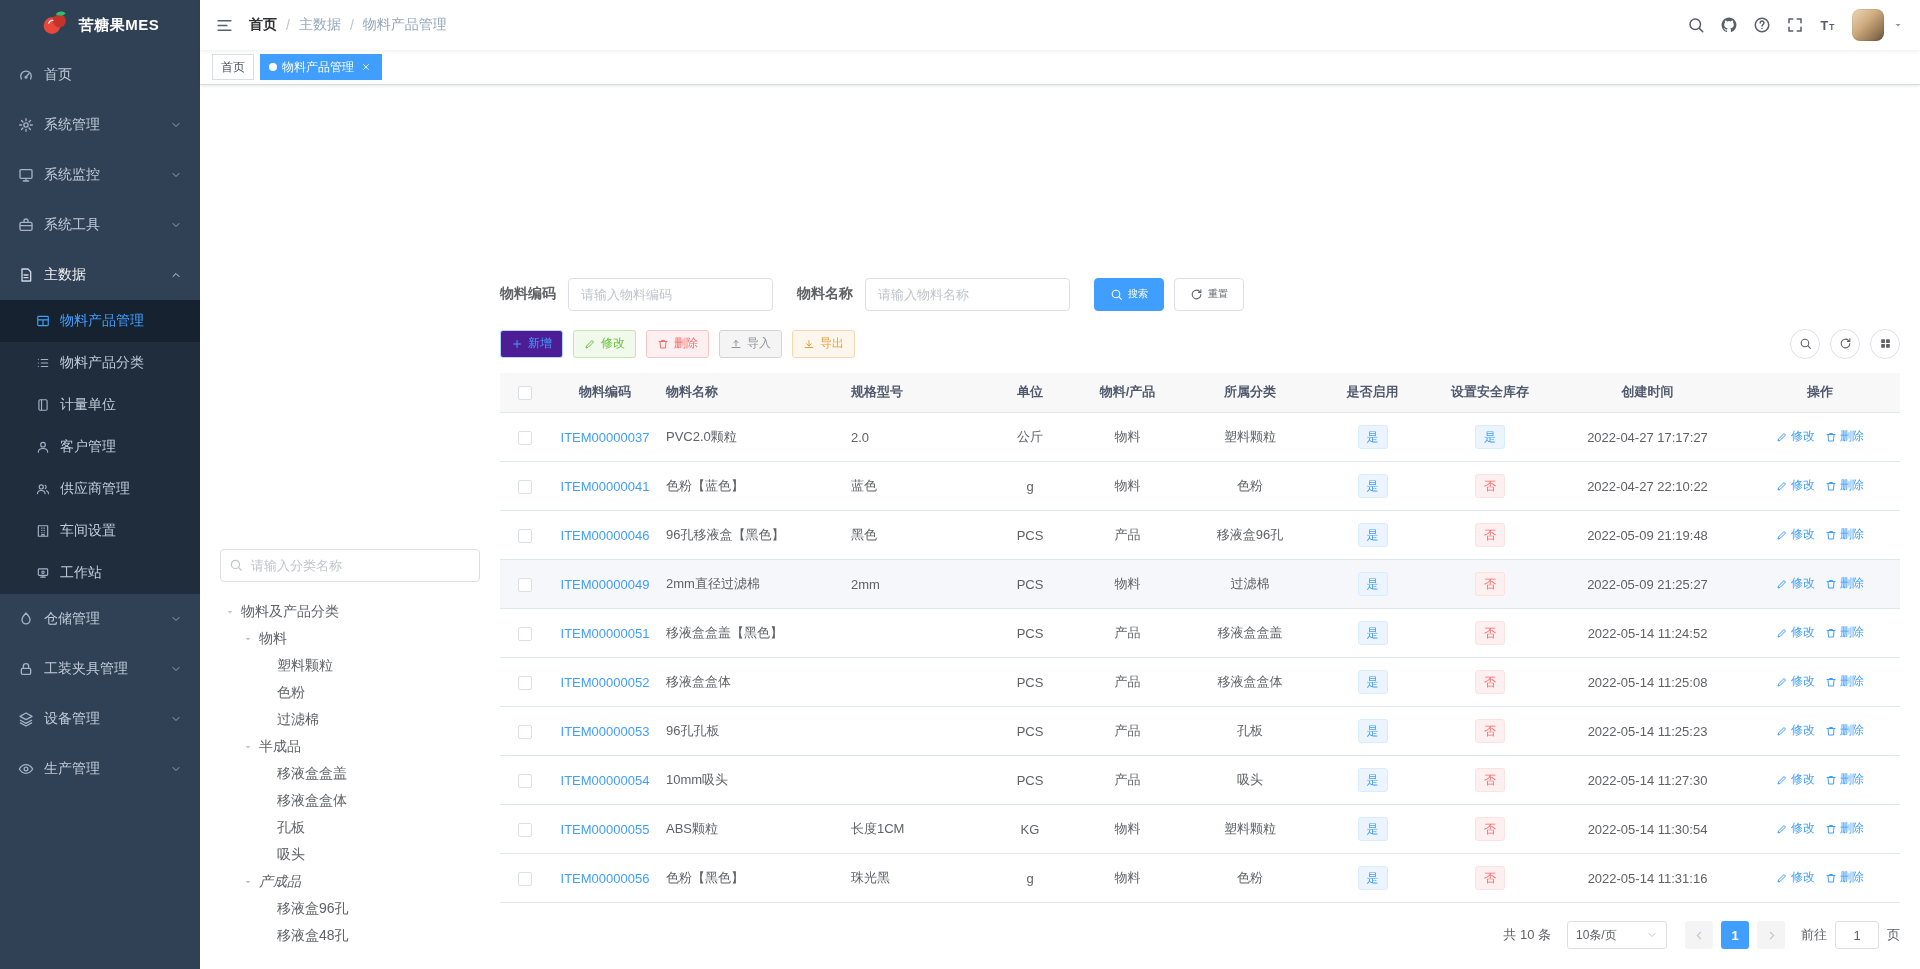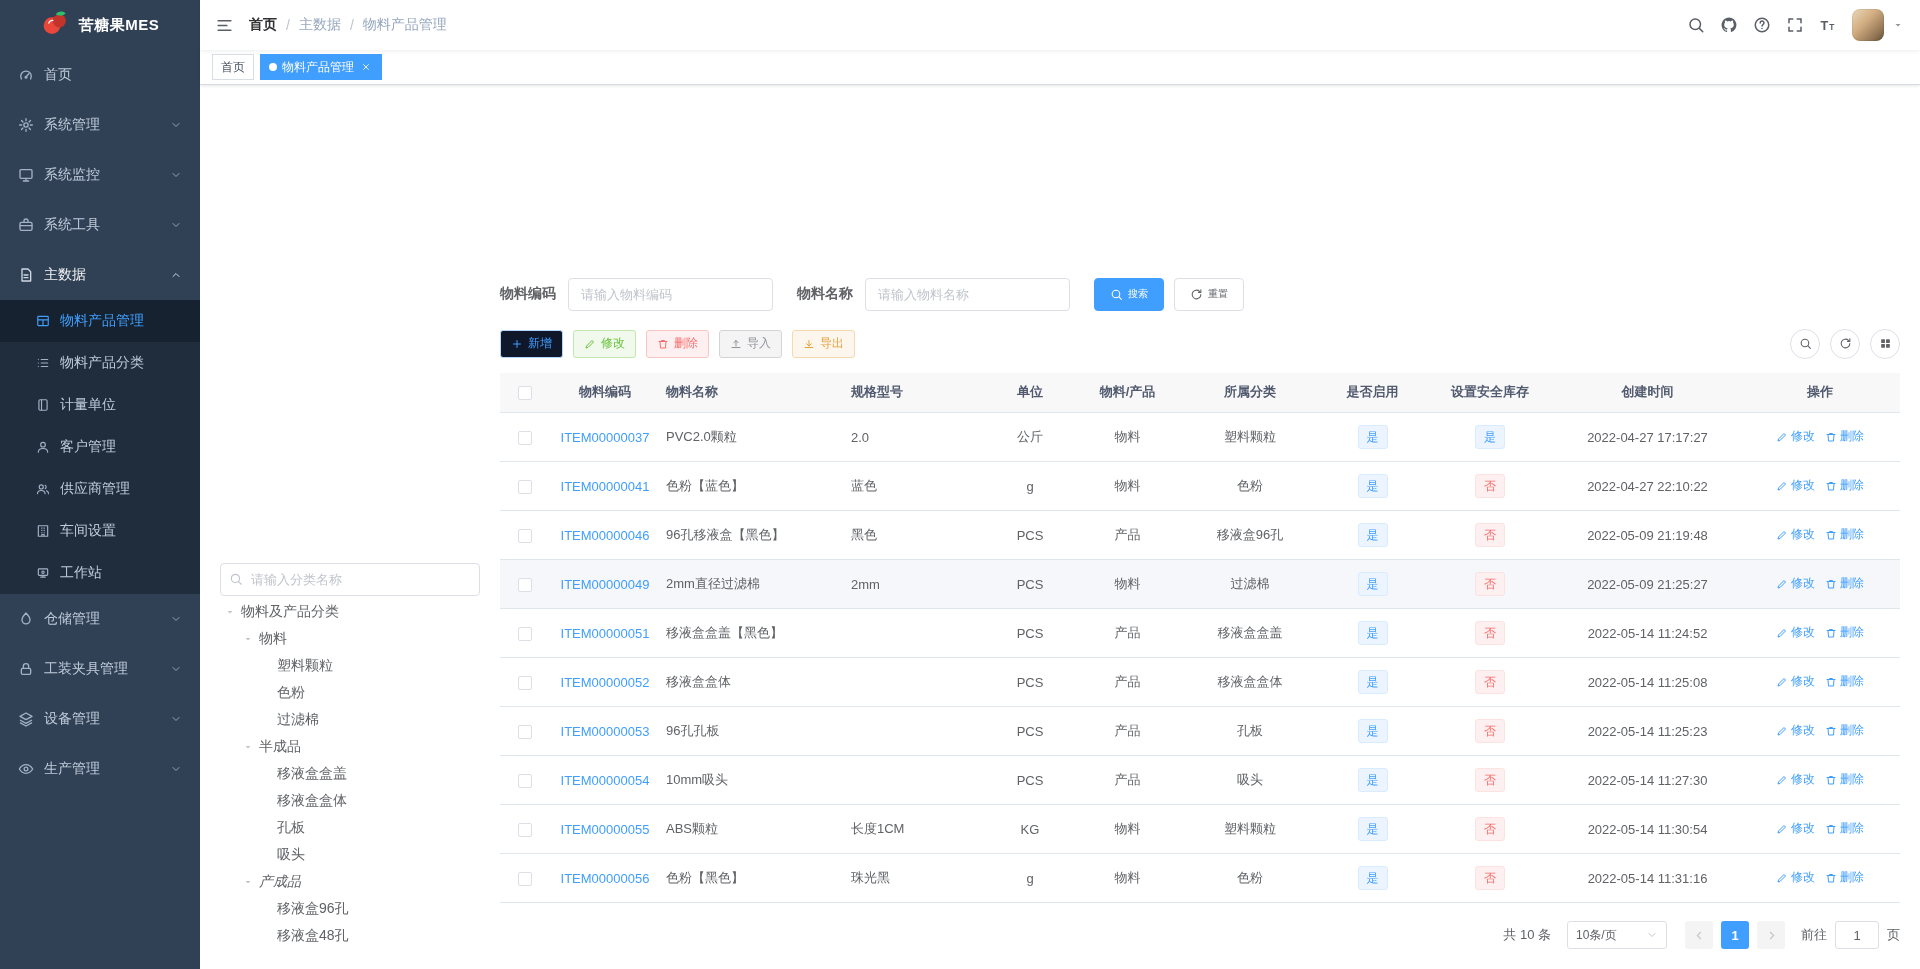--- a/index.html
+++ b/index.html
@@ -47,40 +47,40 @@
   .tag-close{display:inline-flex;align-items:center;justify-content:center;width:14px;height:14px;border-radius:50%;font-size:10px}
 
   
   .content{display:flex;gap:20px;padding:20px;align-items:flex-end;background:#fff;flex:1;overflow:hidden}
 
   .tree-panel{width:260px;min-width:260px}
   .tree-search{position:relative}
   .tree-search-input{width:100%;height:33px;border:1px solid #dcdfe6;border-radius:4px;padding:0 10px 0 30px;font-size:13px;color:#606266;outline:none;font-family:inherit;background:#fff}
   .tree-search-input::placeholder{color:#c0c4cc}
   .tree-search-icon{position:absolute;left:9px;top:9px;font-size:14px;color:#c0c4cc;display:flex}
-  .tree{margin-top:2px}
+  .tree{margin-top:16px}
   .tree-node{display:flex;align-items:center;height:27px;font-size:14px;color:#606266;cursor:pointer}
   .ic.tree-caret{font-size:12px;color:#c0c4cc;margin-right:5px}
   .tree-caret-ph{width:17px;display:inline-block}
 
   .table-panel{flex:1;min-width:0}
 
   .filter-row{display:flex;align-items:center}
   .filter-label{font-size:14px;font-weight:700;color:#606266;margin-right:12px}
   .filter-input{width:205px;height:33px;border:1px solid #dcdfe6;border-radius:4px;padding:0 12px;font-size:13px;color:#606266;margin-right:24px;outline:none;font-family:inherit}
   .filter-input::placeholder{color:#c0c4cc}
   .btn{height:33px;display:inline-flex;align-items:center;gap:5px;padding:0 15px;border-radius:4px;font-size:10px;cursor:pointer;border:1px solid transparent;font-family:inherit}
   .btn .ic{font-size:13px}
   .btn-primary{background:#409eff;color:#fff;border-color:#409eff}
   .btn-default{background:#fff;color:#606266;border-color:#dcdfe6;margin-left:10px}
 
   .toolbar{display:flex;align-items:center;margin-top:18px}
   .btn-sm{height:28px;display:inline-flex;align-items:center;gap:5px;padding:0 10px;border-radius:3px;font-size:12px;cursor:pointer;margin-right:10px;border:1px solid;font-family:inherit}
   .btn-sm .ic{font-size:12px}
-  .plain-primary{background:#0f172a;border-color:#b3d8ff;color:#409eff}
+  .plain-primary{background:#4c1d95;border-color:#b3d8ff;color:#409eff}
   .plain-success{background:#f0f9eb;border-color:#c2e7b0;color:#67c23a}
   .plain-danger{background:#fef0f0;border-color:#fbc4c4;color:#f56c6c}
   .plain-info{background:#f4f4f5;border-color:#d3d4d6;color:#909399}
   .plain-warning{background:#fdf6ec;border-color:#f5dab1;color:#e6a23c}
   .toolbar-right{margin-left:auto;display:flex;gap:10px;align-items:center}
   .circle-btn{width:30px;height:30px;border:1px solid #dcdfe6;border-radius:50%;display:flex;align-items:center;justify-content:center;font-size:13px;color:#606266;cursor:pointer;background:#fff}
 
   .data-table{width:100%;border-collapse:collapse;margin-top:14px;table-layout:fixed}
   .data-table th{background:#f8f8f9;color:#515a6e;font-weight:700;font-size:13px;height:40px;padding:0 6px;border-bottom:1px solid #dfe6ec;text-align:center}
   .data-table td{height:49px;font-size:13px;color:#606266;padding:0 6px;border-bottom:1px solid #dfe6ec;text-align:center;overflow:hidden;white-space:nowrap;text-overflow:ellipsis}

